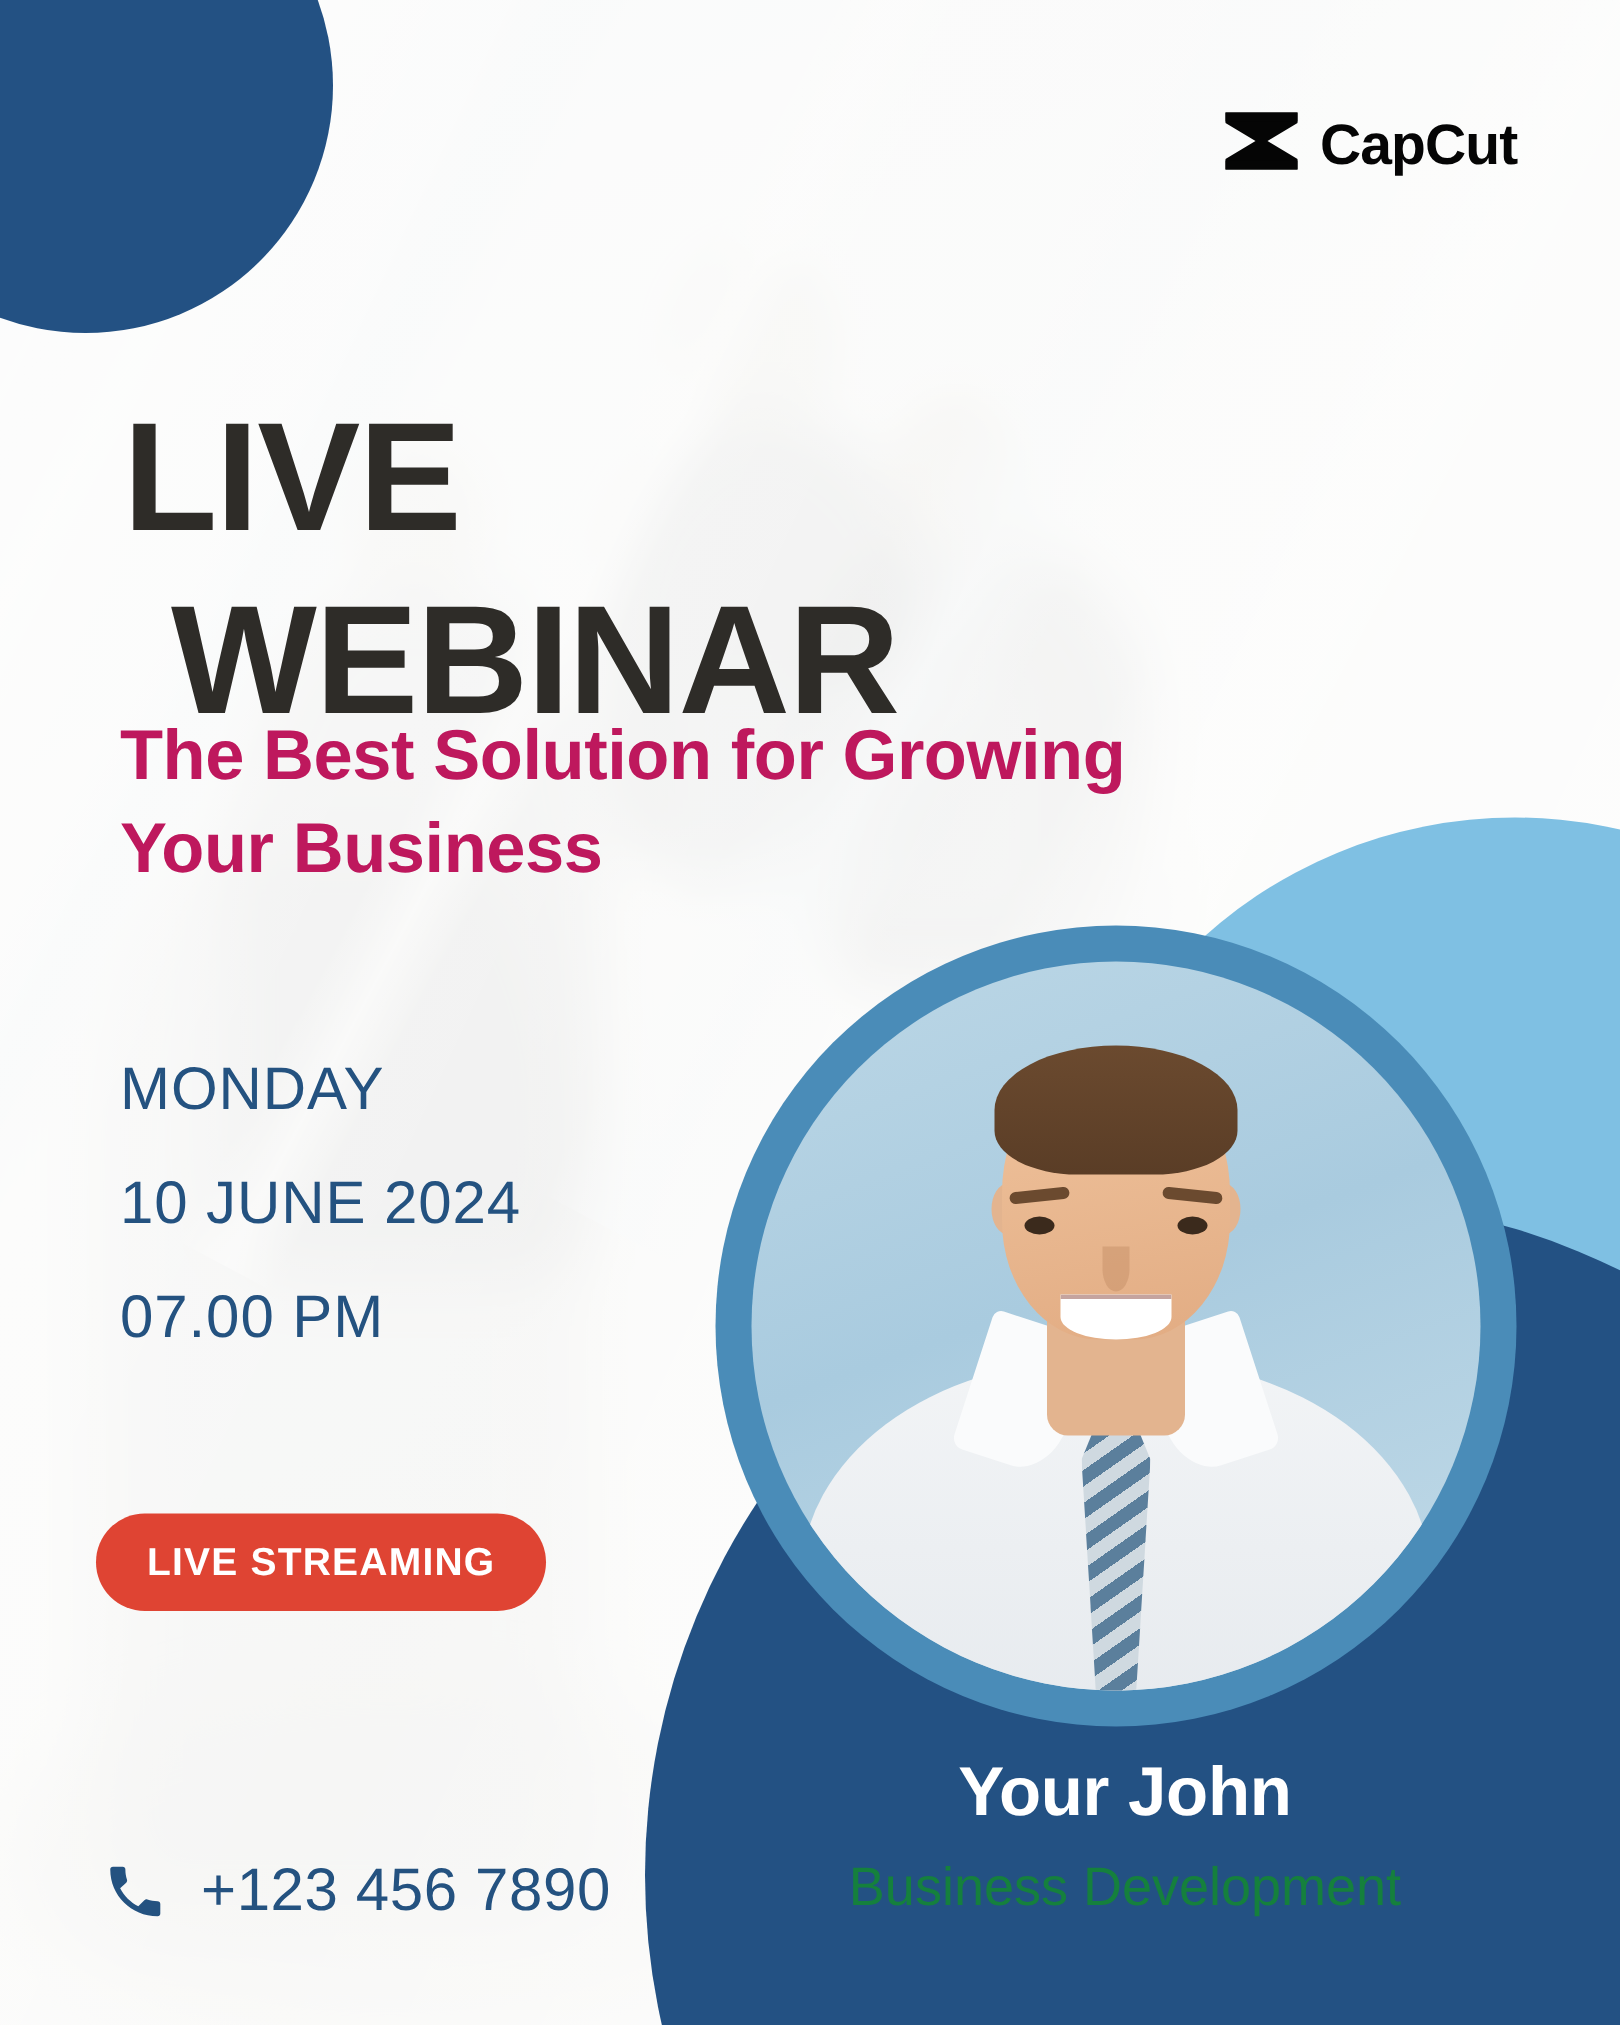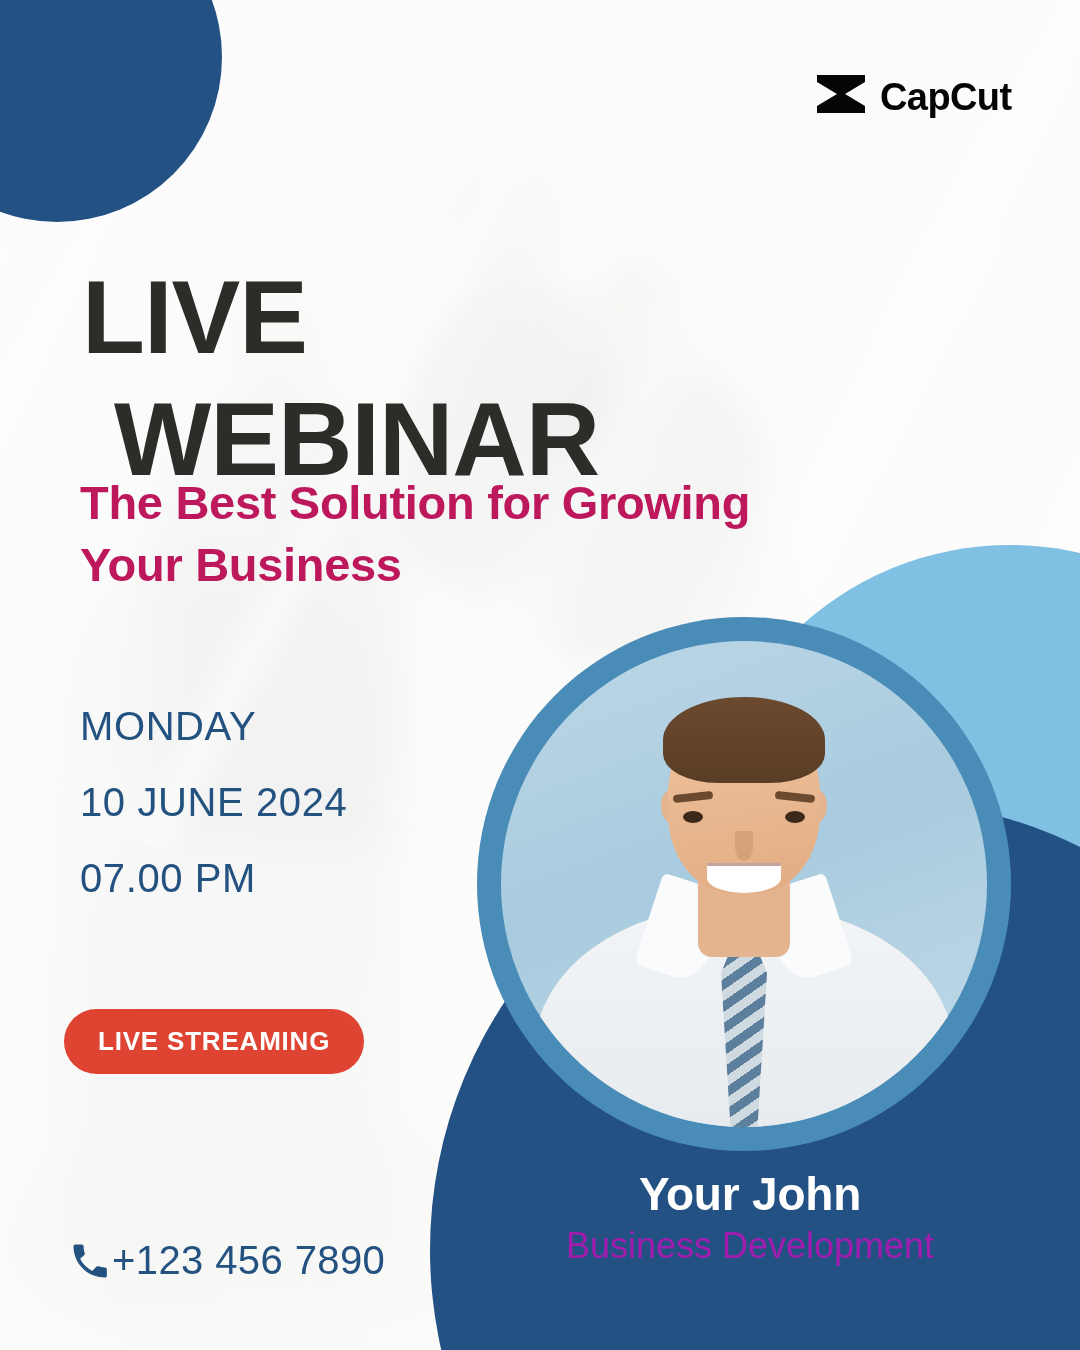--- a/index.html
+++ b/index.html
@@ -174,30 +174,30 @@
     position:absolute;left:64px;top:999px;
     background:#df4433;color:#fff;
     font-size:26px;font-weight:700;letter-spacing:.8px;
     padding:17px 34px;border-radius:40px;
     display:inline-block;
     margin-top:10px;
   }
 
   .contact{
     position:absolute;left:68px;top:1238px;
-    display:flex;align-items:center;
+    display:flex;align-items:center;gap:22px;
   }
   .phone-icon{width:44px;height:44px;display:block;}
   .phone-text{font-size:40px;color:#245280;letter-spacing:.4px;}
 
   .speaker{
     position:absolute;left:470px;top:1168px;width:560px;text-align:center;
   }
   .speaker-name{font-size:46px;font-weight:700;color:#fff;letter-spacing:-.2px;line-height:1.15;}
-  .speaker-role{font-size:36px;font-weight:400;color:#a21caf;margin-top:4px;line-height:1.15;}
+  .speaker-role{font-size:36px;font-weight:400;color:#15803d;margin-top:16px;line-height:1.15;}
 </style>
 </head>
 <body>
 
 <div class="poster">
 
   <div class="bg-photo">
     <div class="bg-base"></div>
     <div class="ghost g-body4"></div>
     <div class="ghost g-body3"></div>

